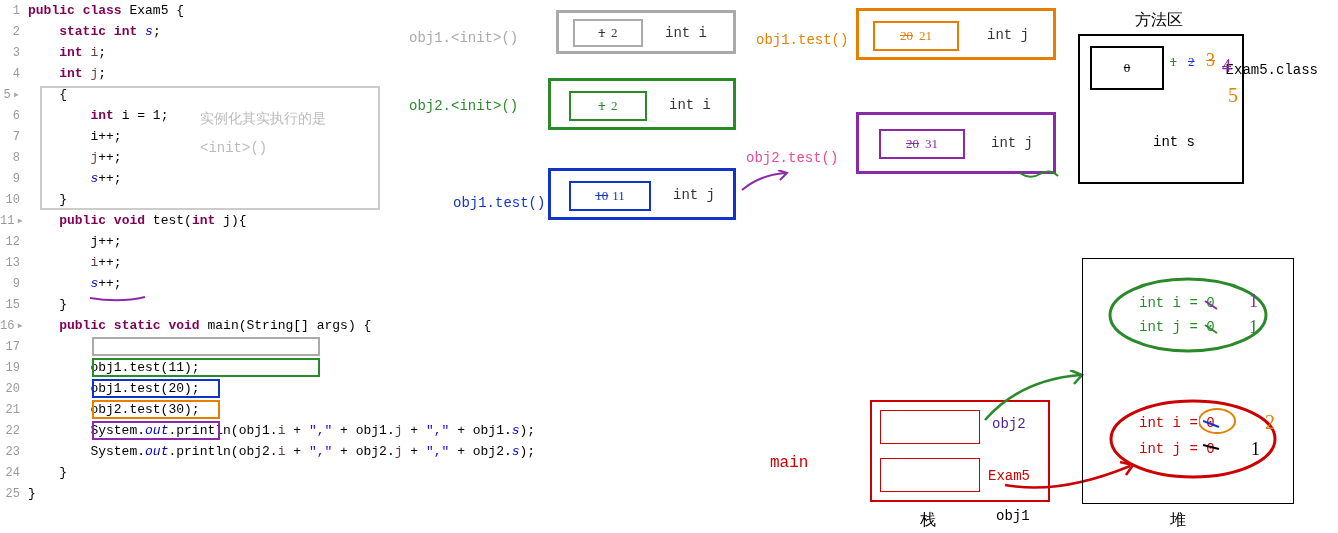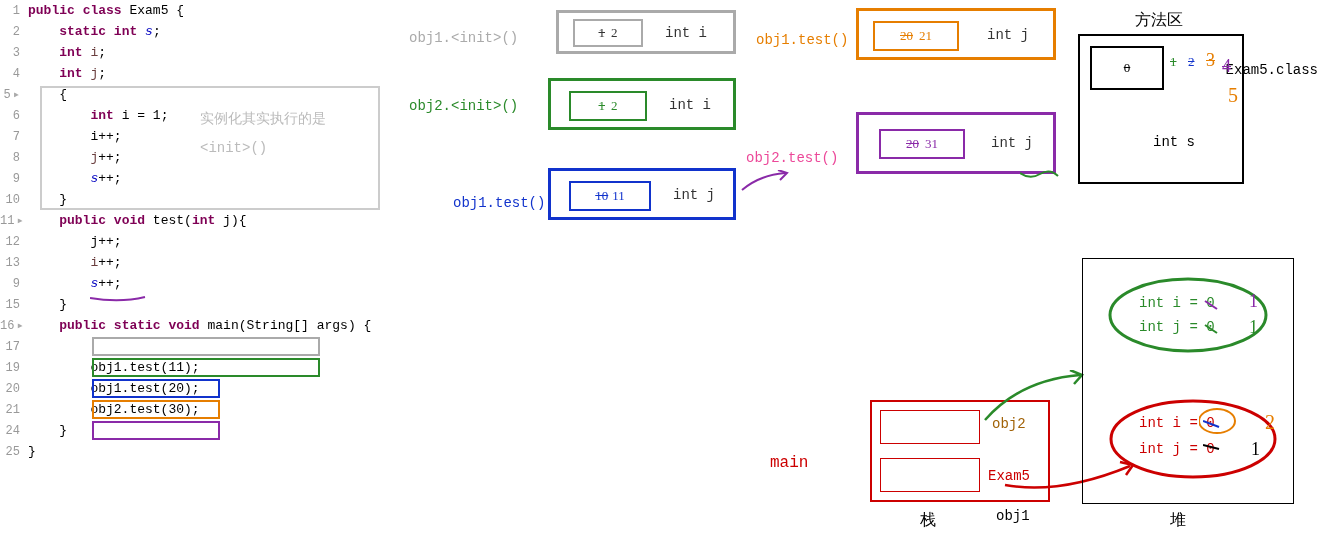--- a/index.html
+++ b/index.html
@@ -101,20 +101,28 @@
     </div>
 <div class="line">
       <span class="ln">20</span>
       <span class="code">        obj1.test(20);</span>
     </div>
 <div class="line">
       <span class="ln">21</span>
       <span class="code">        obj2.test(30);</span>
     </div>
 <div class="line">
+      <span class="ln">22</span>
+      <span class="code">        System.<span class="st">out</span>.println(obj1.<span class="var">i</span> + <span style="color:#2a00ff">","</span> + obj1.<span class="var">j</span> + <span style="color:#2a00ff">","</span> + obj1.<span class="st">s</span>);</span>
+    </div>
+<div class="line">
+      <span class="ln">23</span>
+      <span class="code">        System.<span class="st">out</span>.println(obj2.<span class="var">i</span> + <span style="color:#2a00ff">","</span> + obj2.<span class="var">j</span> + <span style="color:#2a00ff">","</span> + obj2.<span class="st">s</span>);</span>
+    </div>
+<div class="line">
       <span class="ln">24</span>
       <span class="code">    }</span>
     </div>
 <div class="line">
       <span class="ln">25</span>
       <span class="code">}</span>
     </div>
 </div>
 
 <div class="comment-box" style="left:40px;top:86px;width:340px;height:124px;"></div>
@@ -196,21 +204,21 @@
   <span class="hw strike" style="position:absolute;left:126px;top:14px;color:#e67e00;font-size:18px">3</span>
   <span class="hw strike" style="position:absolute;left:142px;top:20px;color:#8a2aa8;font-size:18px">4</span>
   <span class="hw" style="position:absolute;left:148px;top:48px;color:#e67e00;font-size:20px">5</span>
   <span class="label" style="left:54px;top:98px;margin-left:19px;">int s</span>
 </div>
 
 <div class="label" style="left:770px;top:454px;color:#c00;font-size:16px;">main</div>
 <div class="frame" style="border-color:#c00;left:870px;top:400px;width:180px;height:102px;border-width:2px;">
   <div class="inner-box" style="border-color:#c00;left:8px;top:8px;width:100px;height:34px;border-width:1px;"></div>
   <div class="inner-box" style="border-color:#c00;left:8px;top:56px;width:100px;height:34px;border-width:1px;"></div>
-  <span class="label" style="left:120px;top:14px;color:#a16207;">obj2</span>
+  <span class="label" style="left:120px;top:14px;color:#4c1d95;">obj2</span>
   <span class="label" style="left:116px;top:66px;color:#c00;">Exam5</span>
 </div>
 <div class="label cn" style="left:920px;top:510px;font-size:16px;">栈</div>
 <div class="label" style="left:996px;top:508px;color:#000000;">obj1</div>
 
 <svg class="anno" style="left:980px;top:370px;" width="110" height="60">
     <path d="M5 50 Q40 10 100 5" stroke="#2a8a2a" stroke-width="2.5" fill="none"></path>
     <path d="M90 0 L102 5 L94 14" stroke="#2a8a2a" stroke-width="2.5" fill="none"></path>
   </svg>
 

